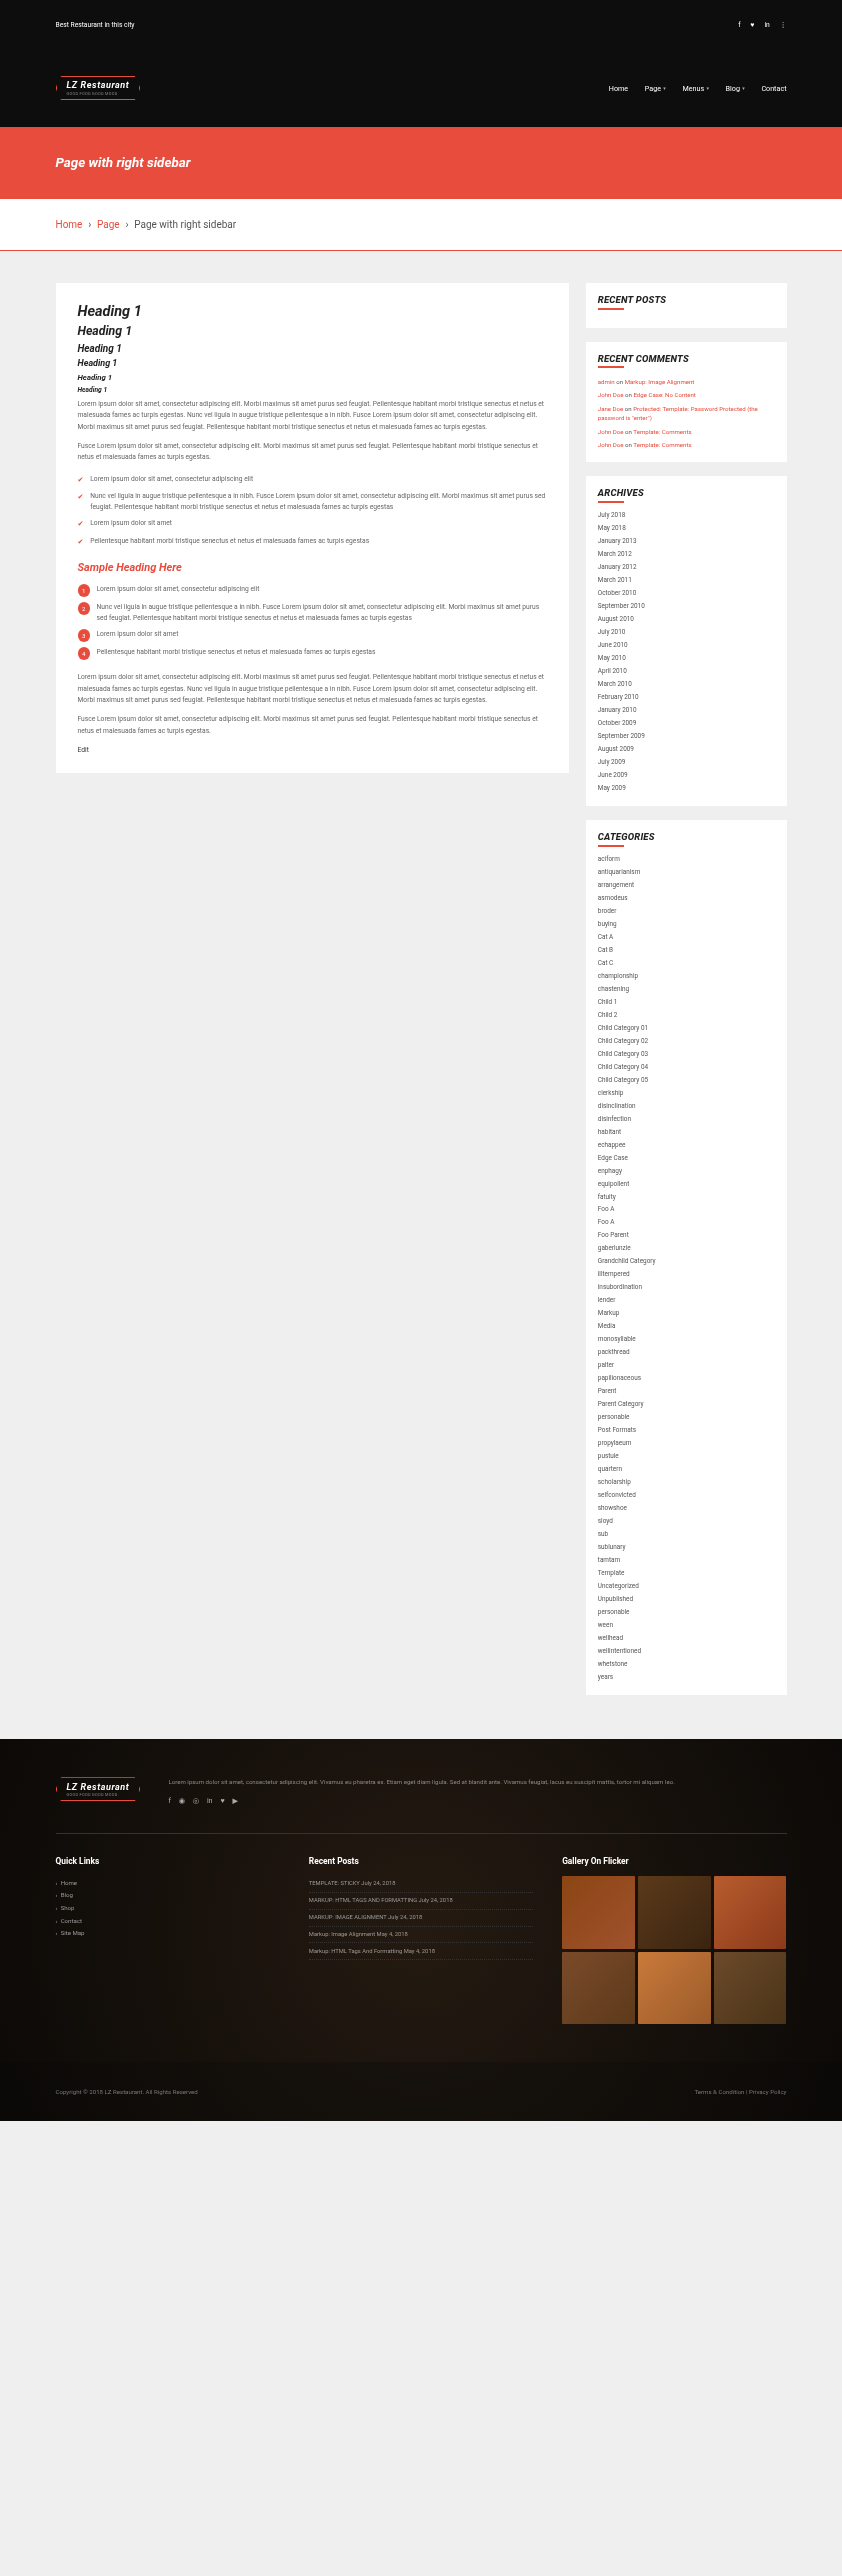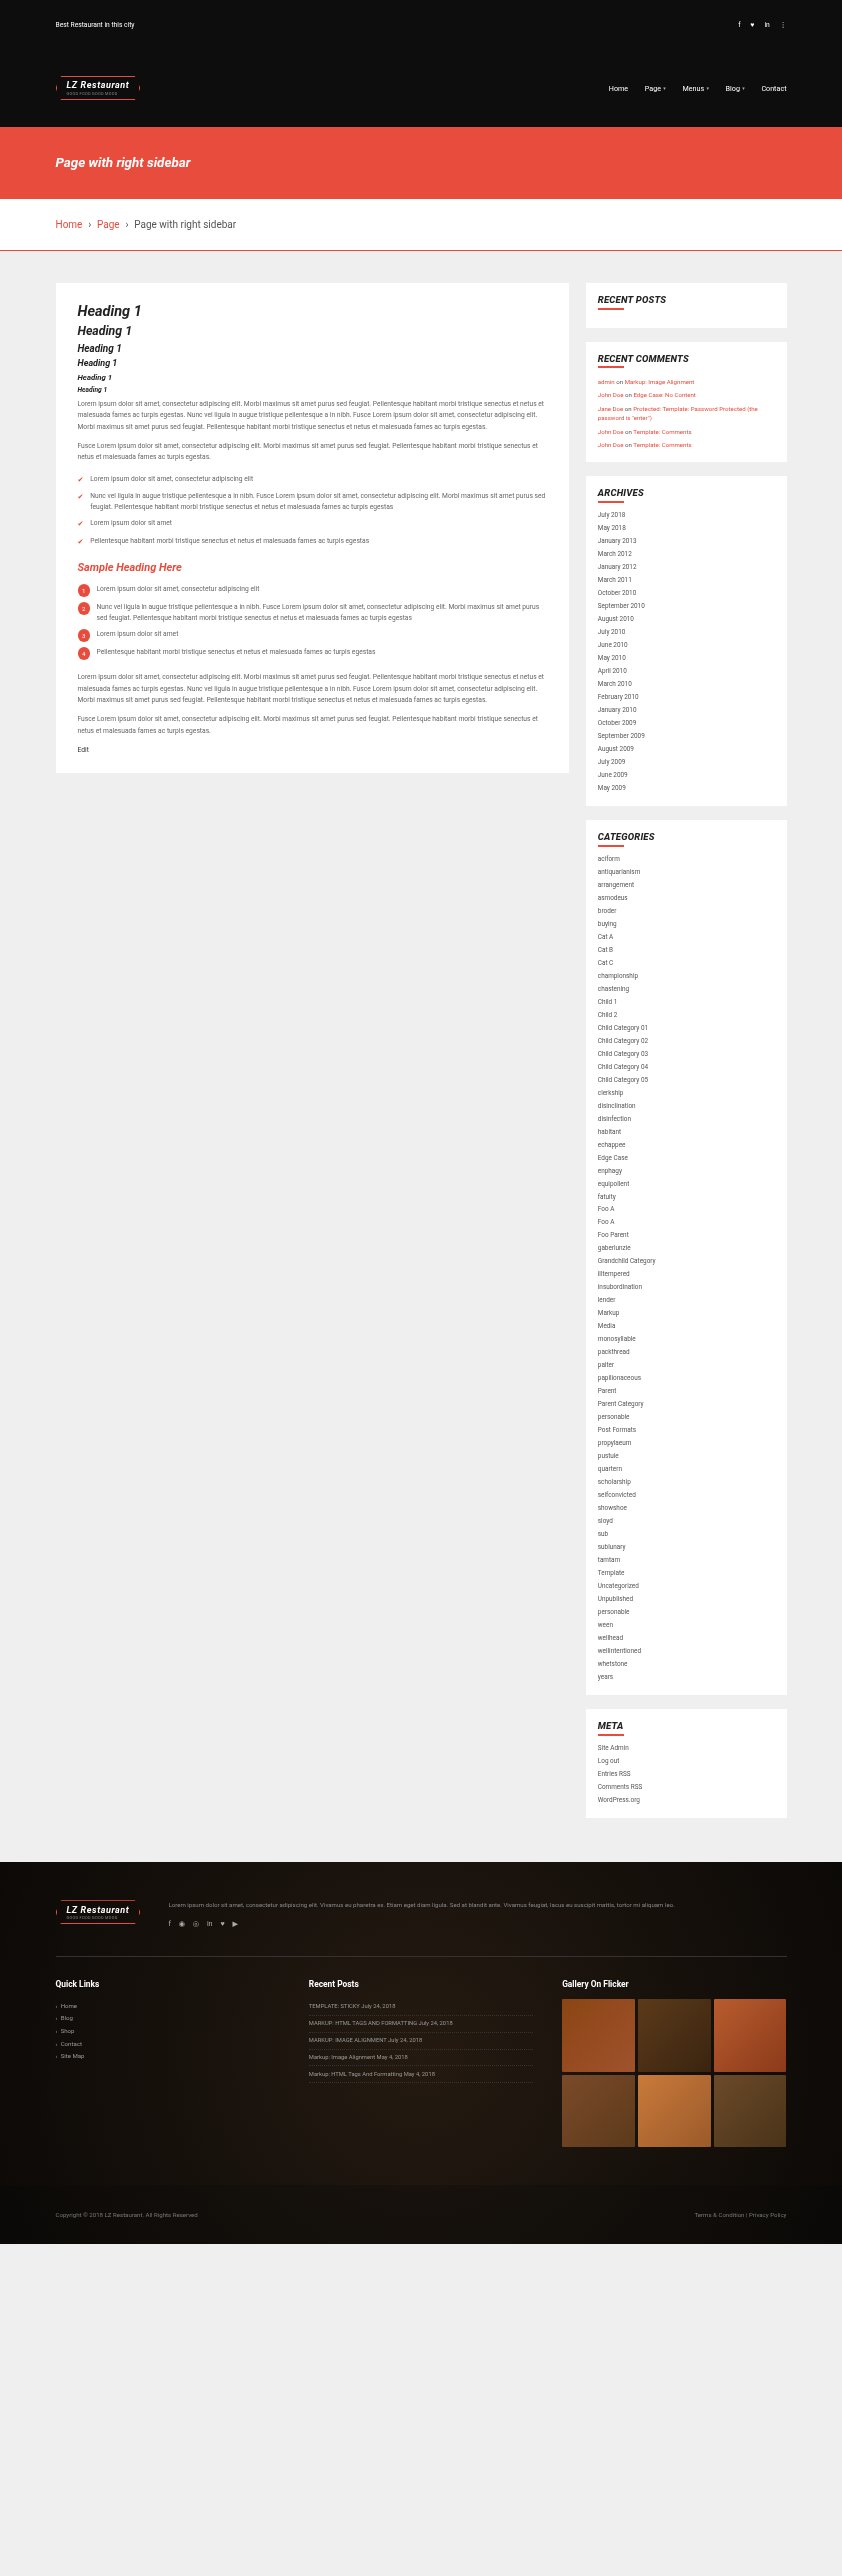--- a/index.html
+++ b/index.html
@@ -300,30 +300,20 @@
             <li>Uncategorized</li>
             <li>Unpublished</li>
             <li>personable</li>
             <li>ween</li>
             <li>wellhead</li>
             <li>wellintentioned</li>
             <li>whetstone</li>
             <li>years</li>
           </ul>
       </div>
-      <div class="widget">
-        <h3>META</h3>
-        <ul>
-            <li>Site Admin</li>
-            <li>Log out</li>
-            <li>Entries RSS</li>
-            <li>Comments RSS</li>
-            <li>WordPress.org</li>
-          </ul>
-      </div>
     </aside>
   </div>
 </div>
 
 <footer class="footer">
   <div class="container">
     <div class="footer-top">
       <a class="logo-f">
         <div class="logo-box">
           <div class="brand">LZ Restaurant</div>

